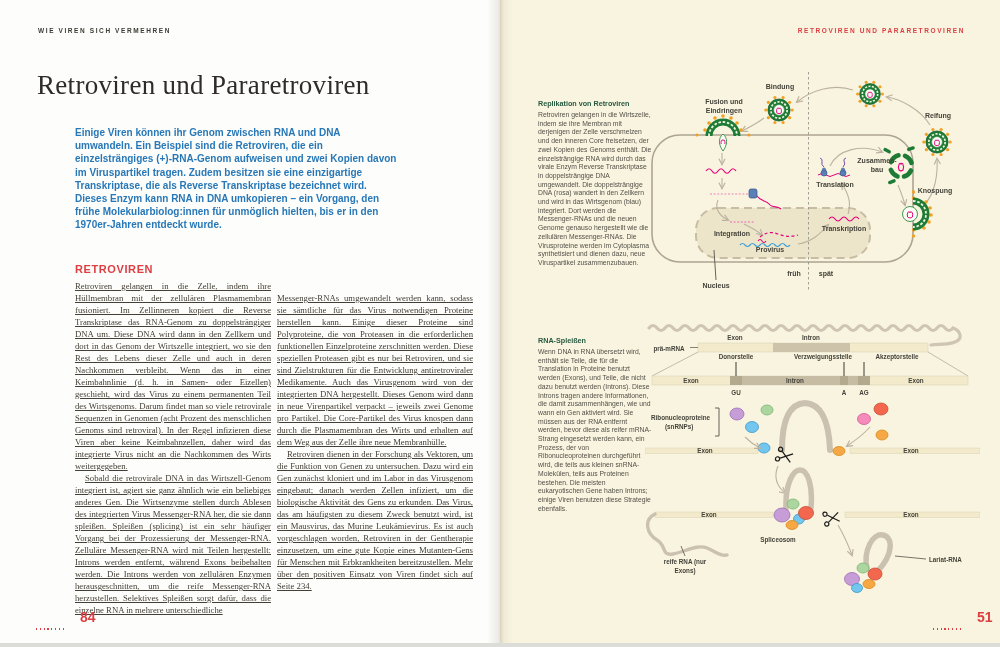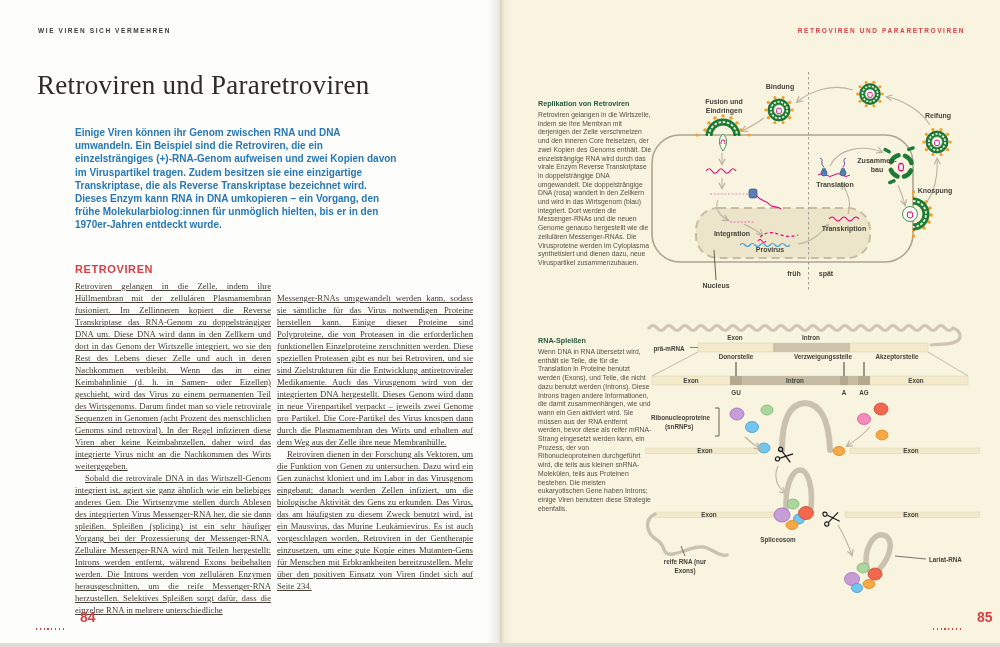--- a/index.html
+++ b/index.html
@@ -305,19 +305,19 @@
         <ellipse cx="218" cy="262" rx="6" ry="5" fill="#abd6a0" stroke="#7cb573" stroke-width="0.8"></ellipse>
         <ellipse cx="212" cy="282" rx="5.5" ry="4.5" fill="#72c6ef" stroke="#3f99c9" stroke-width="0.8"></ellipse>
         <ellipse cx="224" cy="278" rx="6" ry="4.5" fill="#f5a843" stroke="#d88a1f" stroke-width="0.8"></ellipse>
         <ellipse cx="230" cy="268" rx="7" ry="6" fill="#f2674d" stroke="#c94a33" stroke-width="0.8"></ellipse>
         <line x1="250" y1="250" x2="281" y2="253" stroke="#55504a" stroke-width="0.8"></line>
       </g>
       <text class="s" x="284" y="256">Lariat-RNA</text>
     </svg>
 
     <div class="abs" style="left:433px;top:609px;">
-      <div class="pagenum">85</div>
+      <div class="pagenum">51</div>
       <div class="dots"></div>
     </div>
   </div>
 
   <div class="abs gutter"></div>
 </div>
 
 </body></html>

